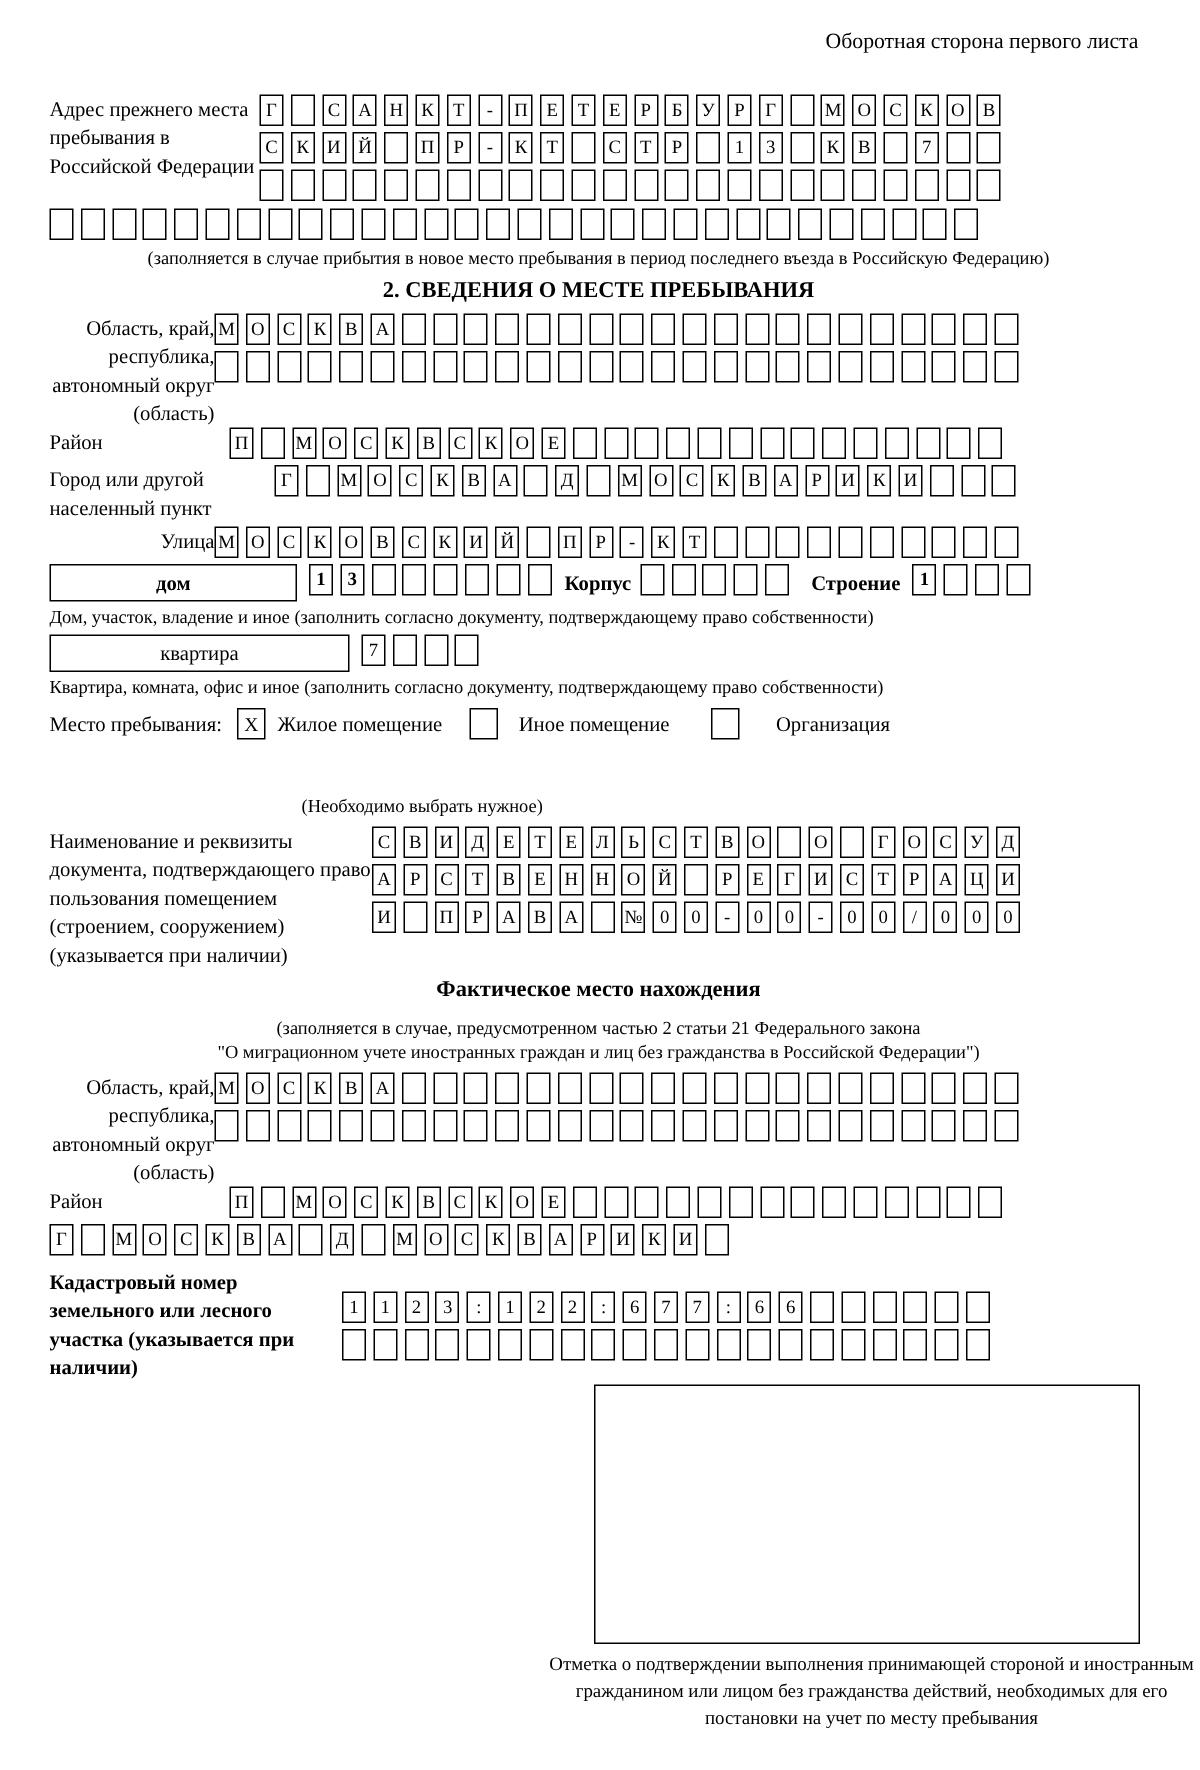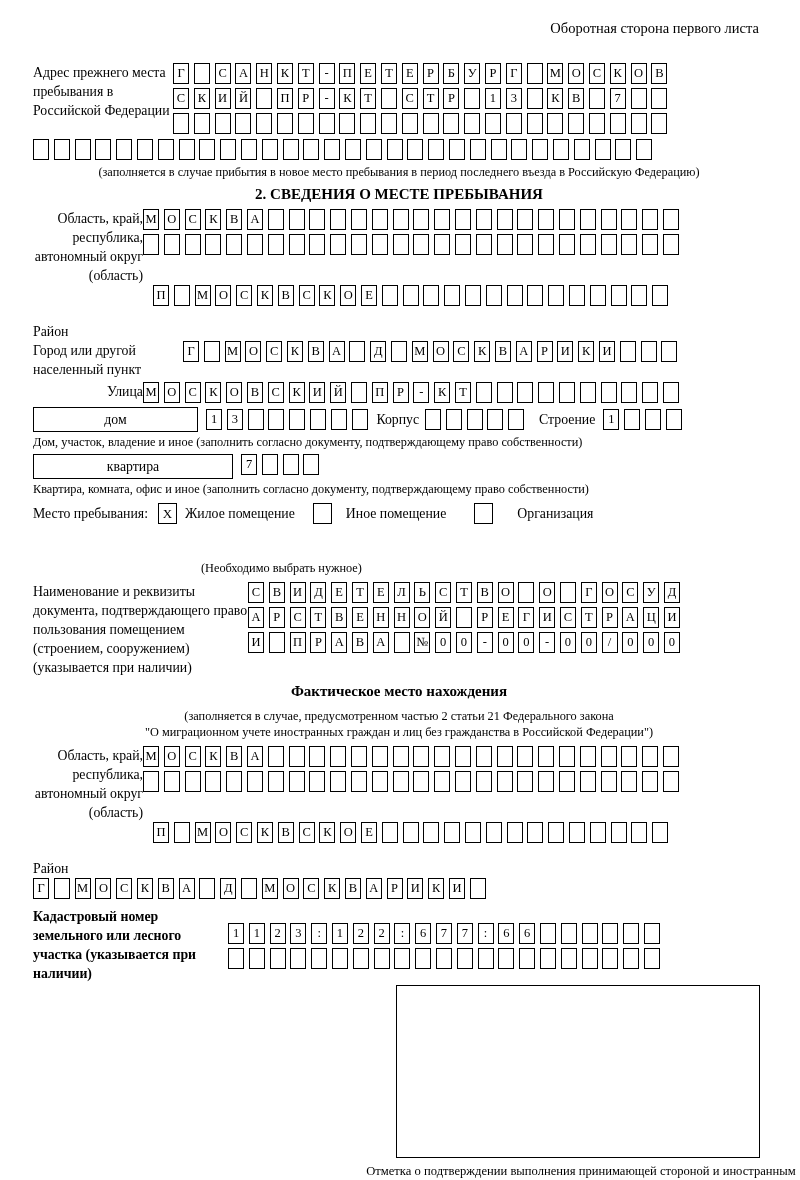--- a/index.html
+++ b/index.html
@@ -16,21 +16,21 @@
   .frow { display: flex; align-items: flex-start; }
   .lbl { font-size: 13.8px; line-height: 19px; flex-shrink: 0; }
   .rows { display: flex; flex-direction: column; }
   .cellrow { display: flex; flex-wrap: nowrap; margin-bottom: 4px; }
   .cell {
     width: 16px; height: 21px; flex-shrink: 0;
     border: 1.6px solid #000; margin-right: 4.8px;
     display: flex; align-items: center; justify-content: center;
     font-size: 12.5px; line-height: 1;
   }
-  .w110 { width: 110px; text-align: right; } .w120 { width: 120px; margin-top: 37px; } .w140 { width: 140px; }
+  .w110 { width: 110px; text-align: right; } .w120 { width: 120px; } .w140 { width: 140px; }
   .w150 { width: 150px; } .w155 { width: 155px; } .w195 { width: 195px; font-weight: bold; }
   .w215 { width: 215px; }
 
   .cap { font-size: 12.3px; line-height: 16px; }
   .cap-center { text-align: center; }
   .title-bold { font-size: 15px; font-weight: bold; text-align: center; }
 
   .bigbox {
     border: 1.6px solid #000; height: 25px;
     display: flex; align-items: center; justify-content: center;
@@ -323,21 +323,21 @@
         <span class="cell"></span>
         <span class="cell"></span>
         <span class="cell"></span>
         <span class="cell"></span>
         <span class="cell"></span>
         <span class="cell"></span>
         <span class="cell"></span>
       </div>
   </div>
 
-  <div class="frow mb2" style="align-items:center;">
+  <div class="frow mb2" style="font-weight:bold;">
     <div class="bigbox" style="width:165px;">дом</div>
     <div class="cellrow" style="margin:0 0 0 8px;">
         <span class="cell">1</span>
         <span class="cell">3</span>
         <span class="cell"></span>
         <span class="cell"></span>
         <span class="cell"></span>
         <span class="cell"></span>
         <span class="cell"></span>
         <span class="cell"></span>

